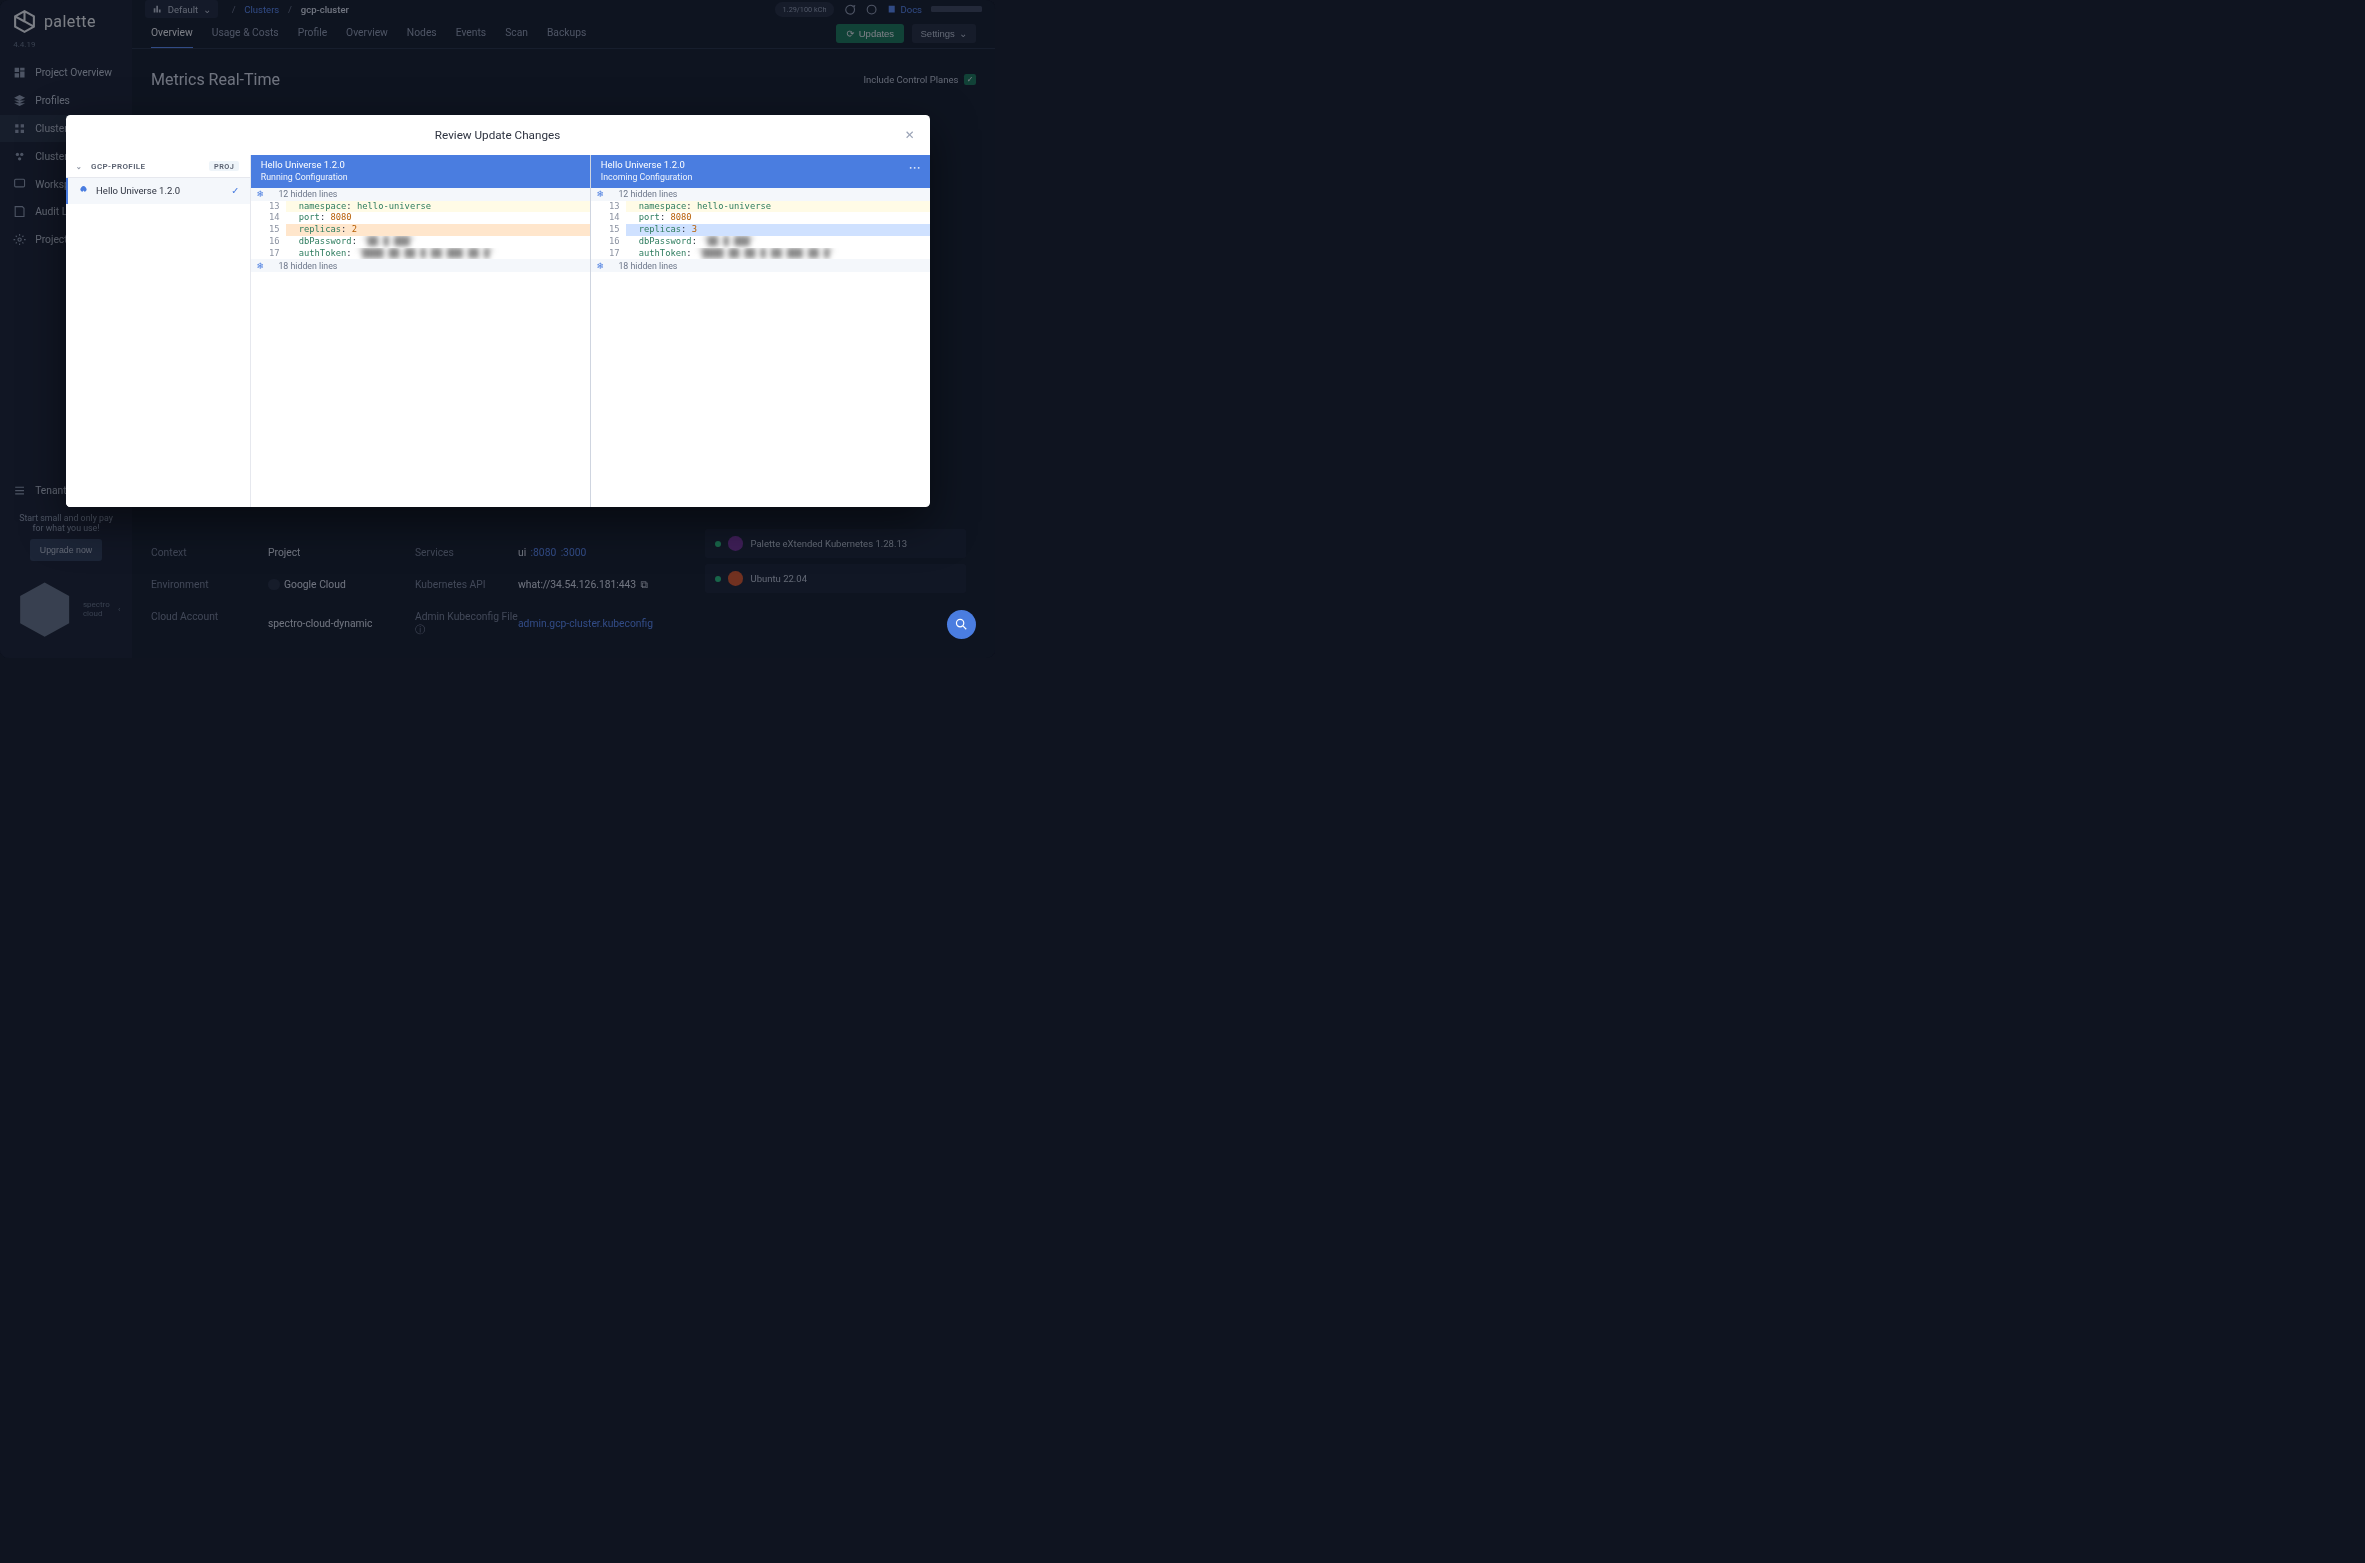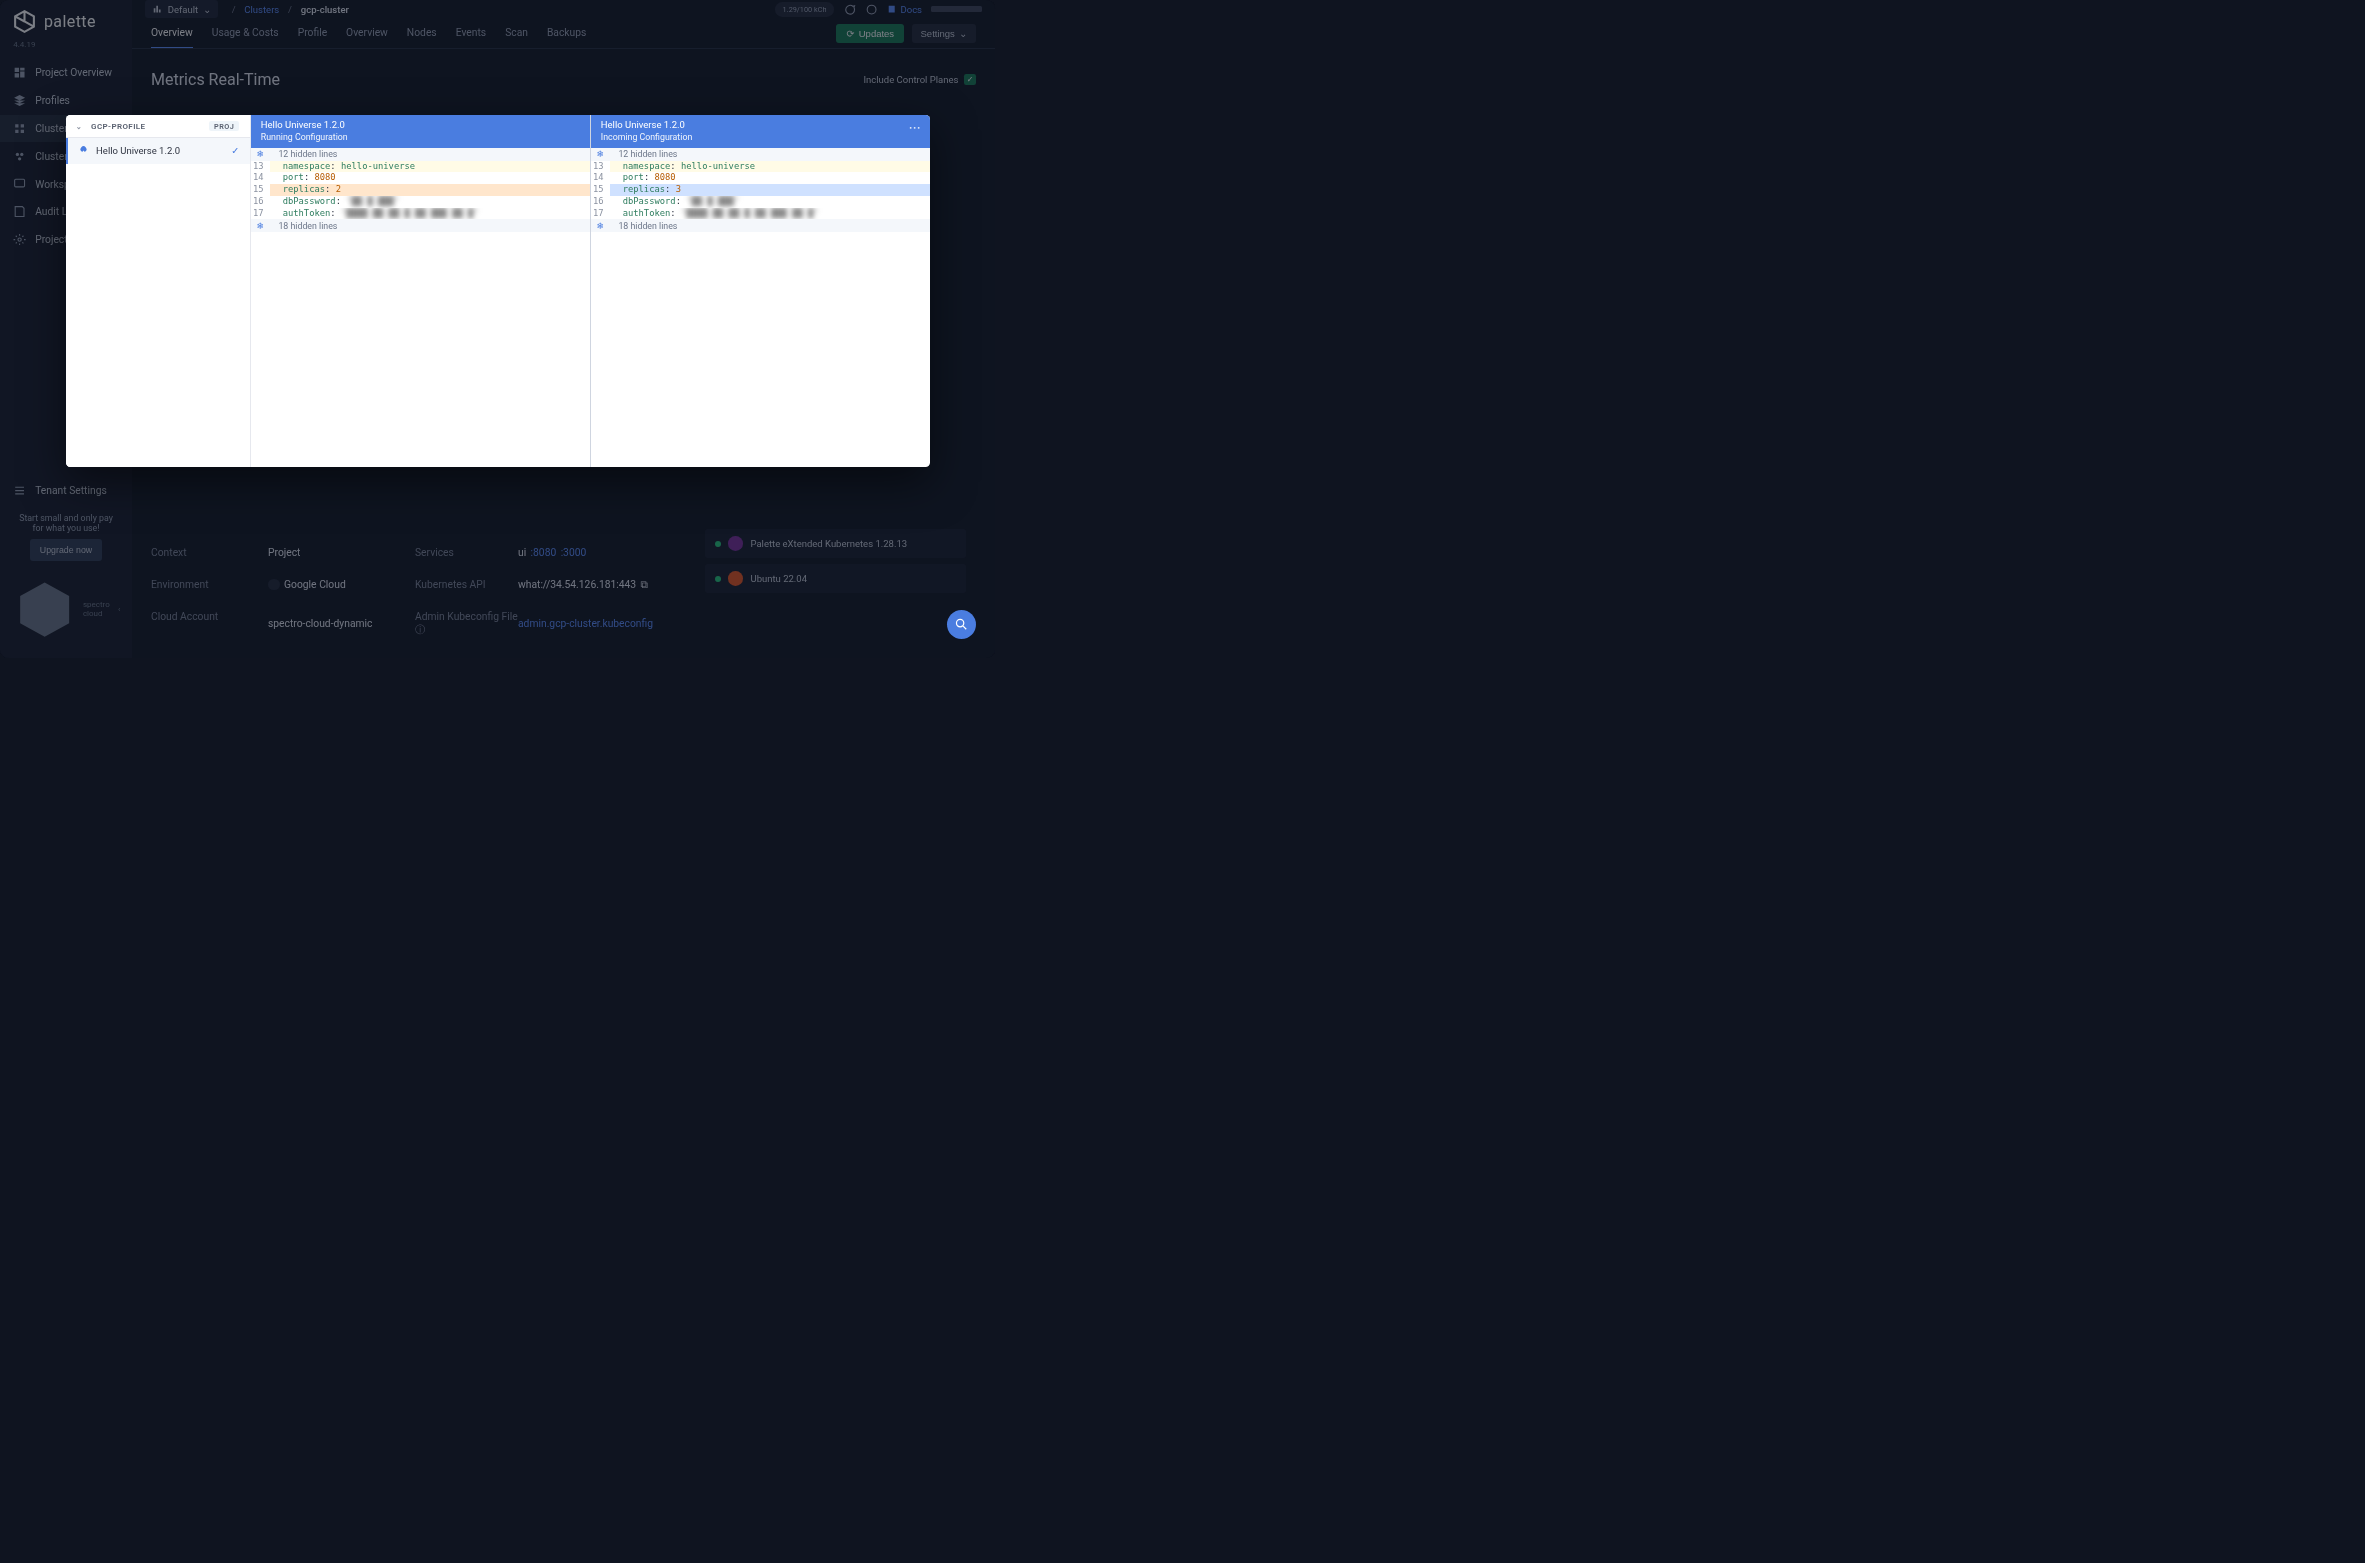--- a/index.html
+++ b/index.html
@@ -66,21 +66,21 @@
     .m-item .okchk { margin-left:auto; color:#4a7de0; font-size:9.5px; }
     .m-diff { flex:1; display:flex; }
     .pane { flex:1; display:flex; flex-direction:column; position:relative; border-left:0.7px solid #cfd5e0; }
     .pane:first-child { border-left:none; }
     .pane-head { background:#4a7de0; color:#fff; padding:4.4px 10.3px 5.9px; font-size:9.5px; display:flex; flex-direction:column; gap:1.5px; }
     .pane-head .sub { font-size:8.8px; opacity:.92; }
     .fold { display:flex; align-items:center; gap:5.9px; background:#f4f7fb; color:#6c7689; font-size:8.8px; padding:1.5px 0; }
     .fold .snow { width:8.8px; margin:0 7.3px 0 5.9px; color:#4a7de0; }
     .code { font-family:"SFMono-Regular",Consolas,Menlo,monospace; font-size:8.8px; }
     .row { display:flex; }
-    .gut { width:19px; text-align:right; padding-right:5.9px; color:#8b92a1; background:#fff; user-select:none; }
+    .gut { width:35px; text-align:right; padding-right:5.9px; color:#8b92a1; background:#fff; user-select:none; }
     .line { flex:1; padding-left:13.2px; color:#2e3340; min-height:11.7px; overflow:hidden; white-space:nowrap; }
     .tok-key { color:#2e7d5f; }
     .tok-str { color:#2e7d5f; }
     .tok-num { color:#b65c00; }
     .hl-del { background:#ffe6cc; }
     .hl-add { background:#cfe1ff; }
     .hl-soft { background:#fffbe6; }
     .more-ic { position:absolute; right:7.3px; top:7.3px; color:#fff; font-size:11.7px; letter-spacing:1.5px; cursor:pointer; writing-mode:vertical-rl; }
     .blur { filter:blur(2.9px); color:#888; }
     .m-foot { padding:10.3px 13.2px; border-top:0.7px solid #e6e8ee; display:flex; gap:14.7px; align-items:center; }
@@ -274,20 +274,24 @@
     </div>
     <div class="info-row">
       <span class="status-dot"></span>
       <span class="info-logo ub"></span>
       <span>Ubuntu 22.04</span>
     </div>
   </div>
 
   <div class="overlay">
     <div class="modal">
+      <div class="m-head">
+        <span>Review Update Changes</span>
+        <span class="m-close">✕</span>
+      </div>
       <div class="m-body">
         <div class="m-side">
           <div class="m-prof">
             <span class="chev2">⌄</span>
             <span>GCP-PROFILE</span>
             <span class="m-proj-badge">PROJ</span>
           </div>
           <div class="m-item">
             <svg class="rocket" viewBox="0 0 24 24">
                 <path fill="currentColor" d="M12 2c3 0 7 4 7 9l-4 4-3-3-3 3-4-4c0-5 4-9 7-9z"></path>

